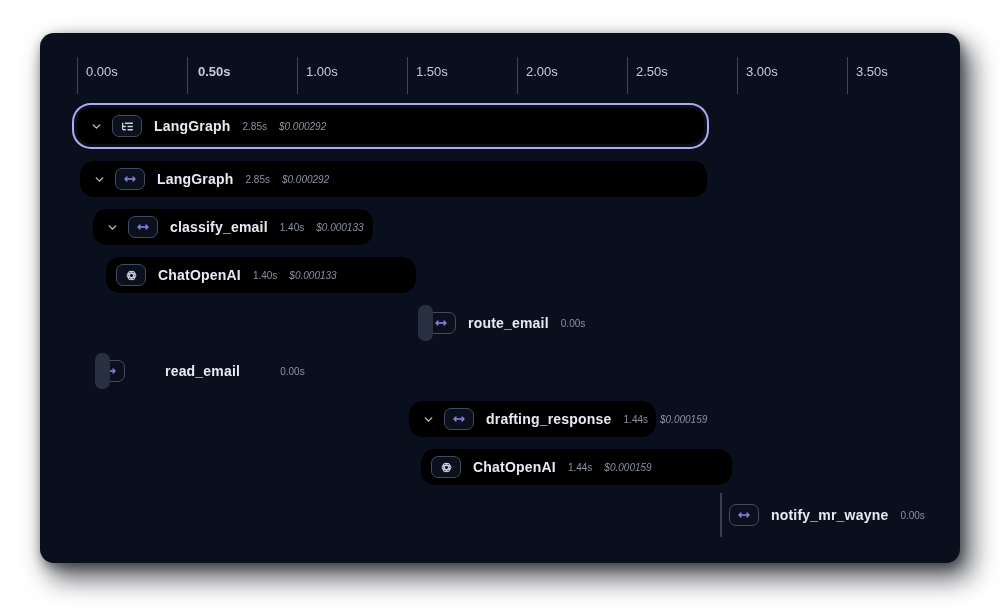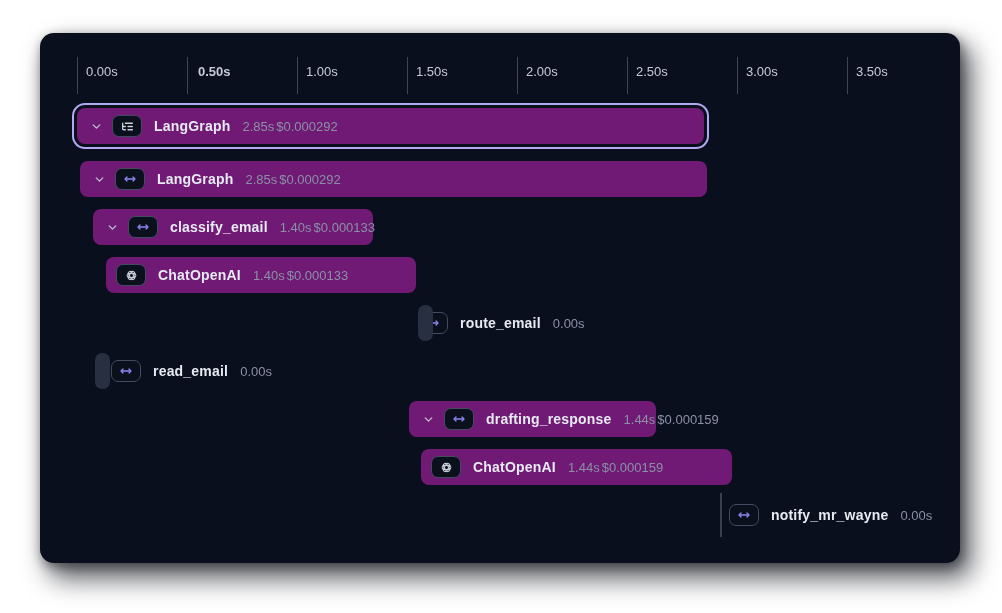--- a/index.html
+++ b/index.html
@@ -12,38 +12,38 @@
     position:absolute;left:40px;top:33px;width:920px;height:530px;
     background:#0a0f1e;border-radius:14px;overflow:hidden;
     box-shadow:10px 14px 26px 2px rgba(4,7,14,0.62), 2px 4px 12px rgba(4,7,14,0.45);
   }
   
   .tick{position:absolute;width:1px;height:37px;top:24px;background:#3e465d;}
   .tick-label{position:absolute;top:31px;font-size:13px;font-weight:500;color:#c6cbda;white-space:nowrap;}
   
   .span-row{position:absolute;height:36px;display:flex;align-items:center;}
   .bar{
-    height:36px;background:#701a75;border-radius:8px;box-sizing:border-box;
+    height:36px;background:#000000;border-radius:14px;box-sizing:border-box;
     display:flex;align-items:center;padding:0 10px;cursor:pointer;
   }
   .bar.selected{
     box-shadow:0 0 0 3px #0a0f1e, 0 0 0 5px #b2a9f0;
   }
   .chevron{
     width:18px;height:18px;display:flex;align-items:center;justify-content:center;
     margin-right:7px;cursor:pointer;flex:none;
   }
   .badge{
     width:30px;height:22px;border:1.5px solid #424b61;background:#0b101d;
     border-radius:7px;display:flex;align-items:center;justify-content:center;
     box-sizing:border-box;flex:none;
   }
   .name{color:#e7eaf2;font-size:14px;font-weight:700;margin-left:12px;white-space:nowrap;letter-spacing:.2px;}
-  .metric{color:#8a91a5;font-size:13px;font-weight:500;margin-left:12px;white-space:nowrap;}
-  .metric.cost{margin-left:2px;}
+  .metric{color:#8a91a5;font-size:10px;font-weight:500;margin-left:12px;white-space:nowrap;}
+  .metric.cost{margin-left:12px;font-style:italic;}
   .pill{position:absolute;left:0;top:0;width:15px;height:36px;background:#272f41;border-radius:7px;}
   .vline{position:absolute;left:0;top:-4px;width:2px;height:44px;background:#39414f;}
   .flexrow{display:flex;align-items:center;position:relative;height:36px;cursor:pointer;}
 </style>
 </head>
 <body>
 
 <div class="panel">
   <div id="timeline">
       <div class="tick" style="left: 37px;"></div>
@@ -133,35 +133,35 @@
                 <rect x="2.6" y="5.6" width="10.8" height="4.8" rx="2.4" transform="rotate(120 8 8)"></rect>
               </g>
             </svg>
           </div>
           <span class="name">ChatOpenAI</span>
           <span class="metric">1.40s</span>
           <span class="metric cost">$0.000133</span>
         </div>
       </div>
       <div class="span-row" style="left: 378px; top: 272px;">
-        <div class="flexrow" style="">
+        <div class="flexrow" style="padding-left: 8px;">
           <div class="pill"></div>
           <div class="badge">
             <svg width="14" height="12" viewBox="0 0 24 24" fill="none" stroke="#8f86f5" stroke-width="2.6" stroke-linecap="round" stroke-linejoin="round">
               <polyline points="18 8 22 12 18 16"></polyline>
               <polyline points="6 8 2 12 6 16"></polyline>
               <line x1="3" y1="12" x2="21" y2="12"></line>
             </svg>
           </div>
           <span class="name">route_email</span>
           <span class="metric">0.00s</span>
         </div>
       </div>
       <div class="span-row" style="left: 55px; top: 320px;">
-        <div class="flexrow" style="padding-left: 16px;">
+        <div class="flexrow" style="padding-left: 0; gap: 28px;">
           <div class="pill"></div>
           <div class="badge">
             <svg width="14" height="12" viewBox="0 0 24 24" fill="none" stroke="#8f86f5" stroke-width="2.6" stroke-linecap="round" stroke-linejoin="round">
               <polyline points="18 8 22 12 18 16"></polyline>
               <polyline points="6 8 2 12 6 16"></polyline>
               <line x1="3" y1="12" x2="21" y2="12"></line>
             </svg>
           </div>
           <span class="name">read_email</span>
           <span class="metric">0.00s</span>

